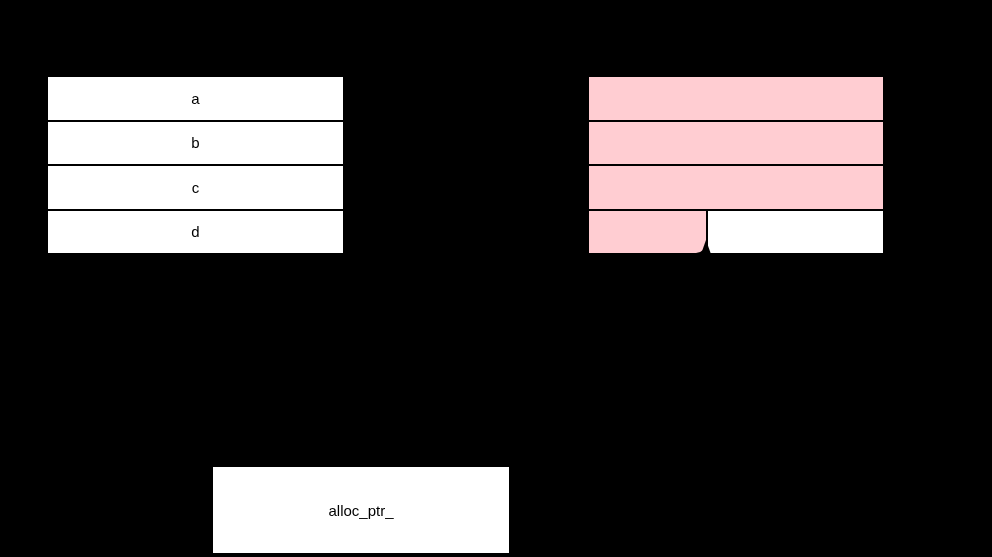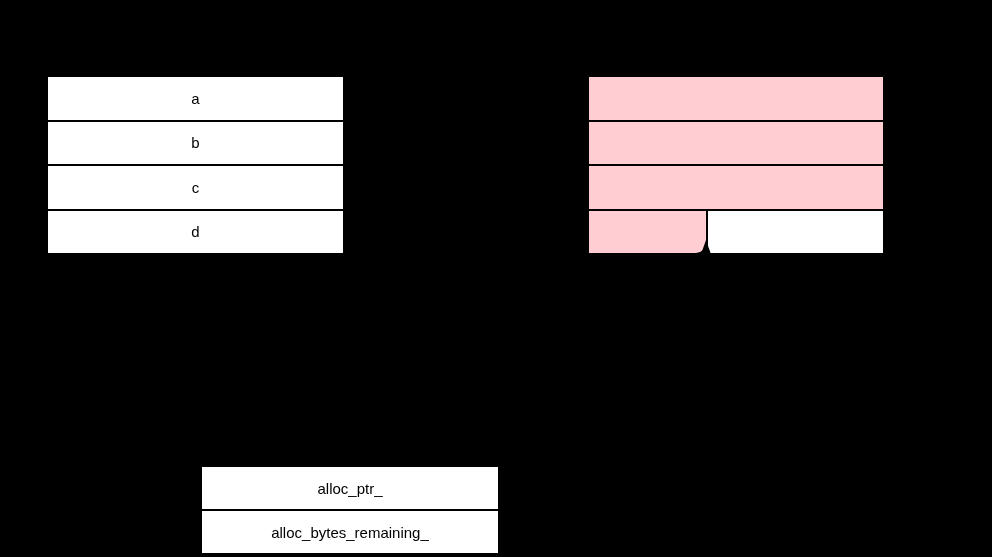--- a/index.html
+++ b/index.html
@@ -30,21 +30,21 @@
     justify-content: center;
     font-size: 15px;
     color: #000000;
   }
   .trow:first-child { margin-top: 0; }
   .white { background: #ffffff; }
   .pink  { background: #ffcdd2; }
 
   .blocks   { left: 46px;  top: 75px;  width: 299px; height: 180px; }
   .memory   { left: 587px; top: 75px;  width: 298px; height: 180px; }
-  .pointers { left: 200px; top: 465px; width: 300px; height: 90px; }
+  .pointers { left: 211px; top: 465px; width: 300px; height: 90px; }
 
   .partial {
     background: #000000;
     padding: 0;
     flex-direction: row;
     align-items: stretch;
     justify-content: flex-start;
   }
   .used-region {
     width: 117px;
@@ -101,18 +101,15 @@
 
   <svg class="arrow-svg" width="992" height="557" viewBox="0 0 992 557">
     <line x1="346" y1="465" x2="706" y2="256" stroke="#000000" stroke-width="2"></line>
     <polygon points="706,240 700,257 712,257" fill="#000000"></polygon>
   </svg>
 
   <div class="table pointers">
     <div class="trow white">
       <span class="label">alloc_ptr_</span>
     </div>
-    <div class="trow white">
-      <span class="label">alloc_bytes_remaining_</span>
-    </div>
   </div>
 
 </div>
 
 </body></html>

